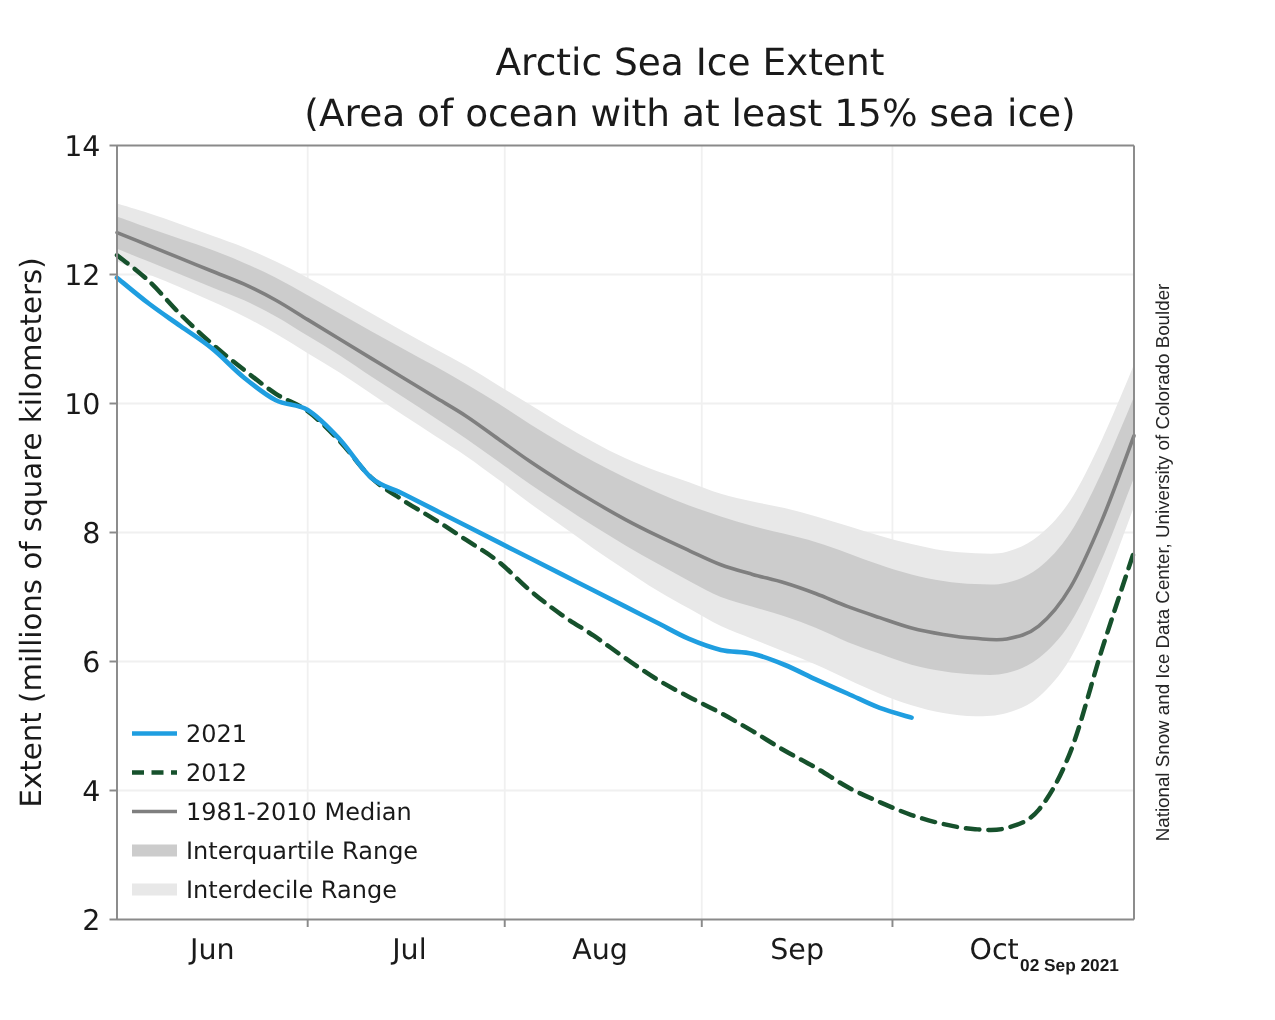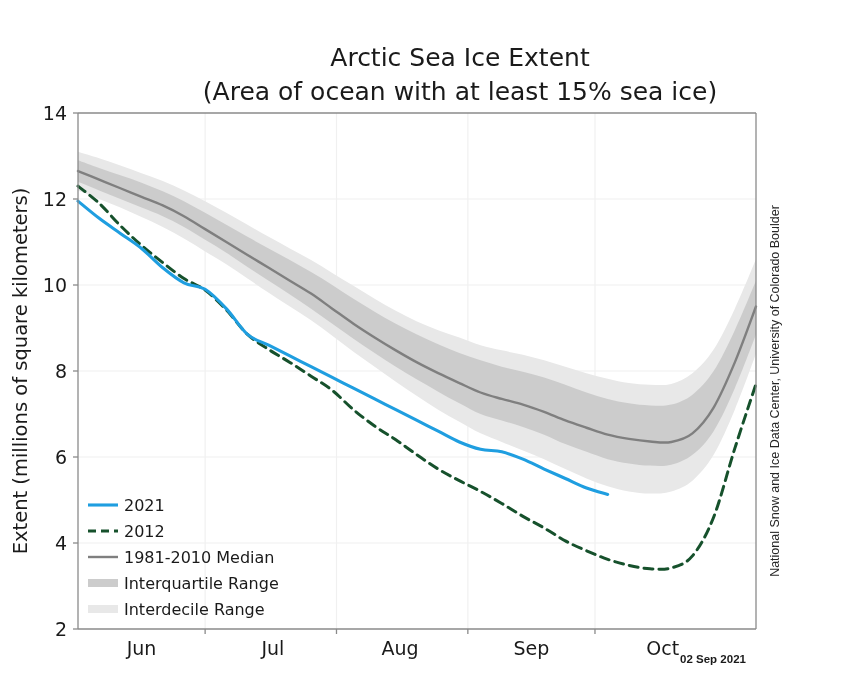--- a/index.html
+++ b/index.html
@@ -11,21 +11,21 @@
     width: 850px;
     height: 680px;
     font-family: "DejaVu Sans", sans-serif;
     color: #1a1a1a;
     overflow: hidden;
     position: relative;
   }
   #chart-root {
     position: absolute;
     left: 0;
-    top: 16px;
+    top: 0;
     width: 850px;
     height: 528px;
     text-align: center;
   }
   .title-line {
     font-family: "DejaVu Sans", sans-serif;
     font-size: 25px;
     fill: #1a1a1a;
     text-anchor: middle;
   }

